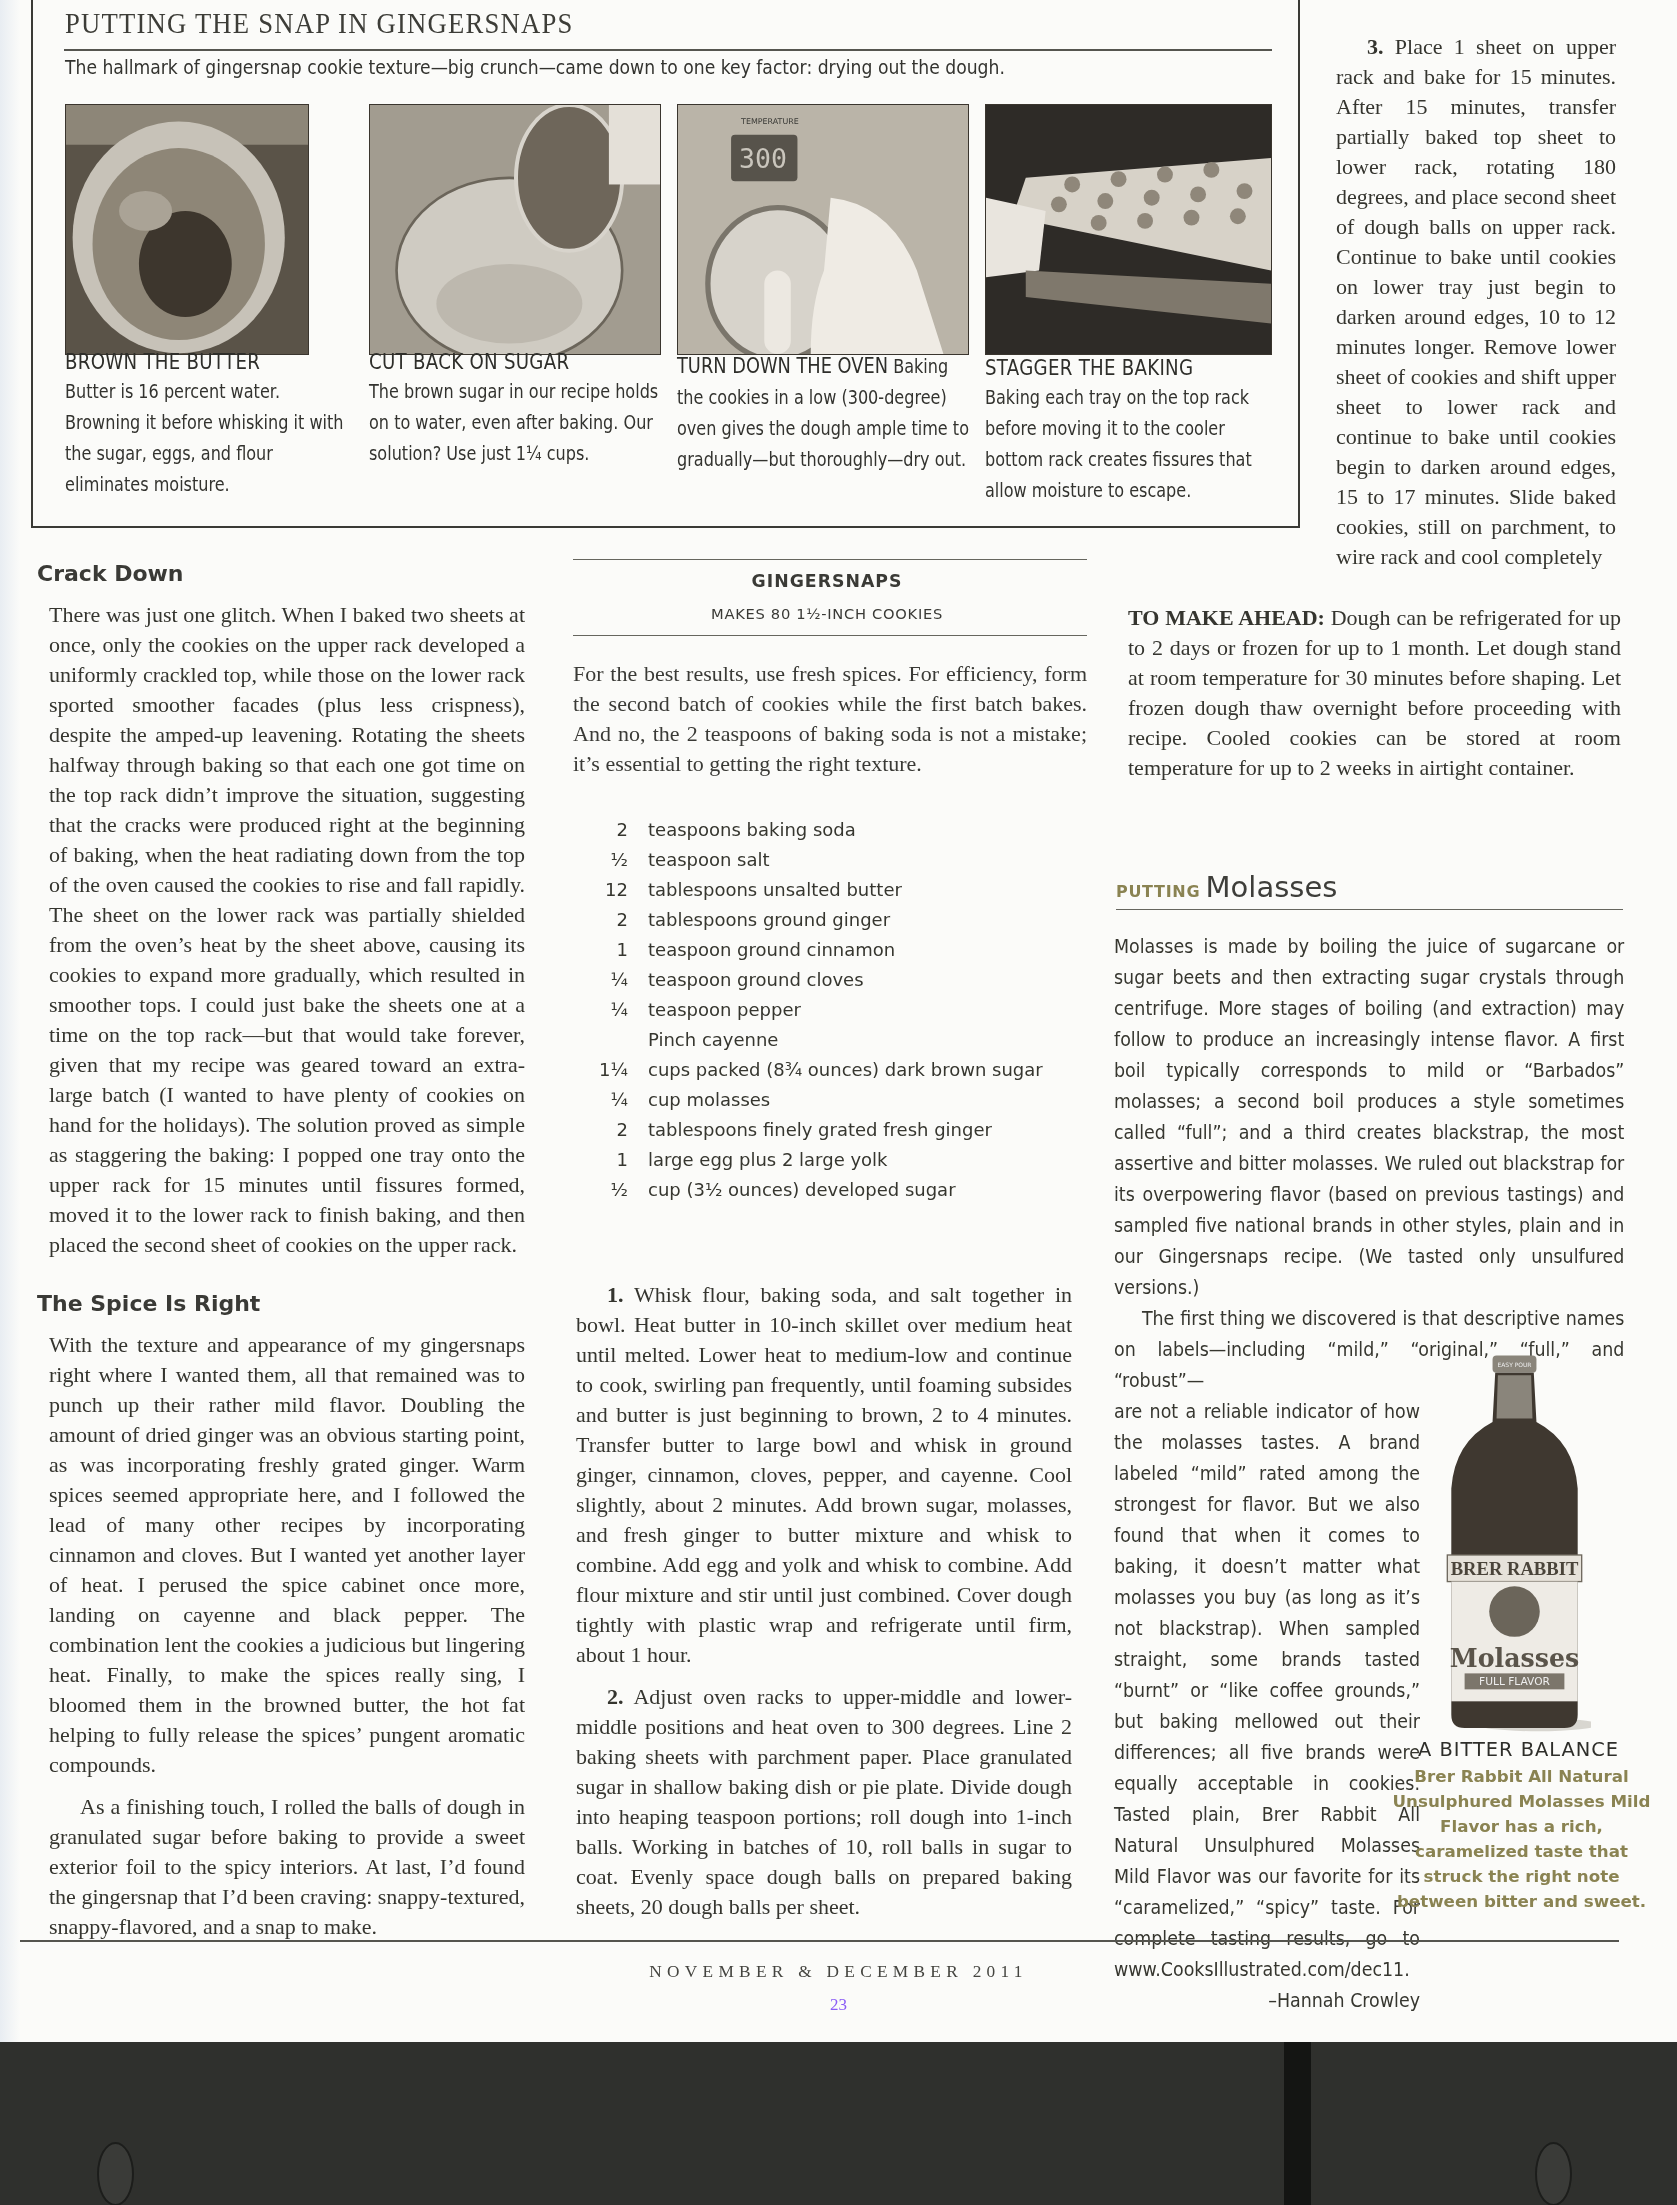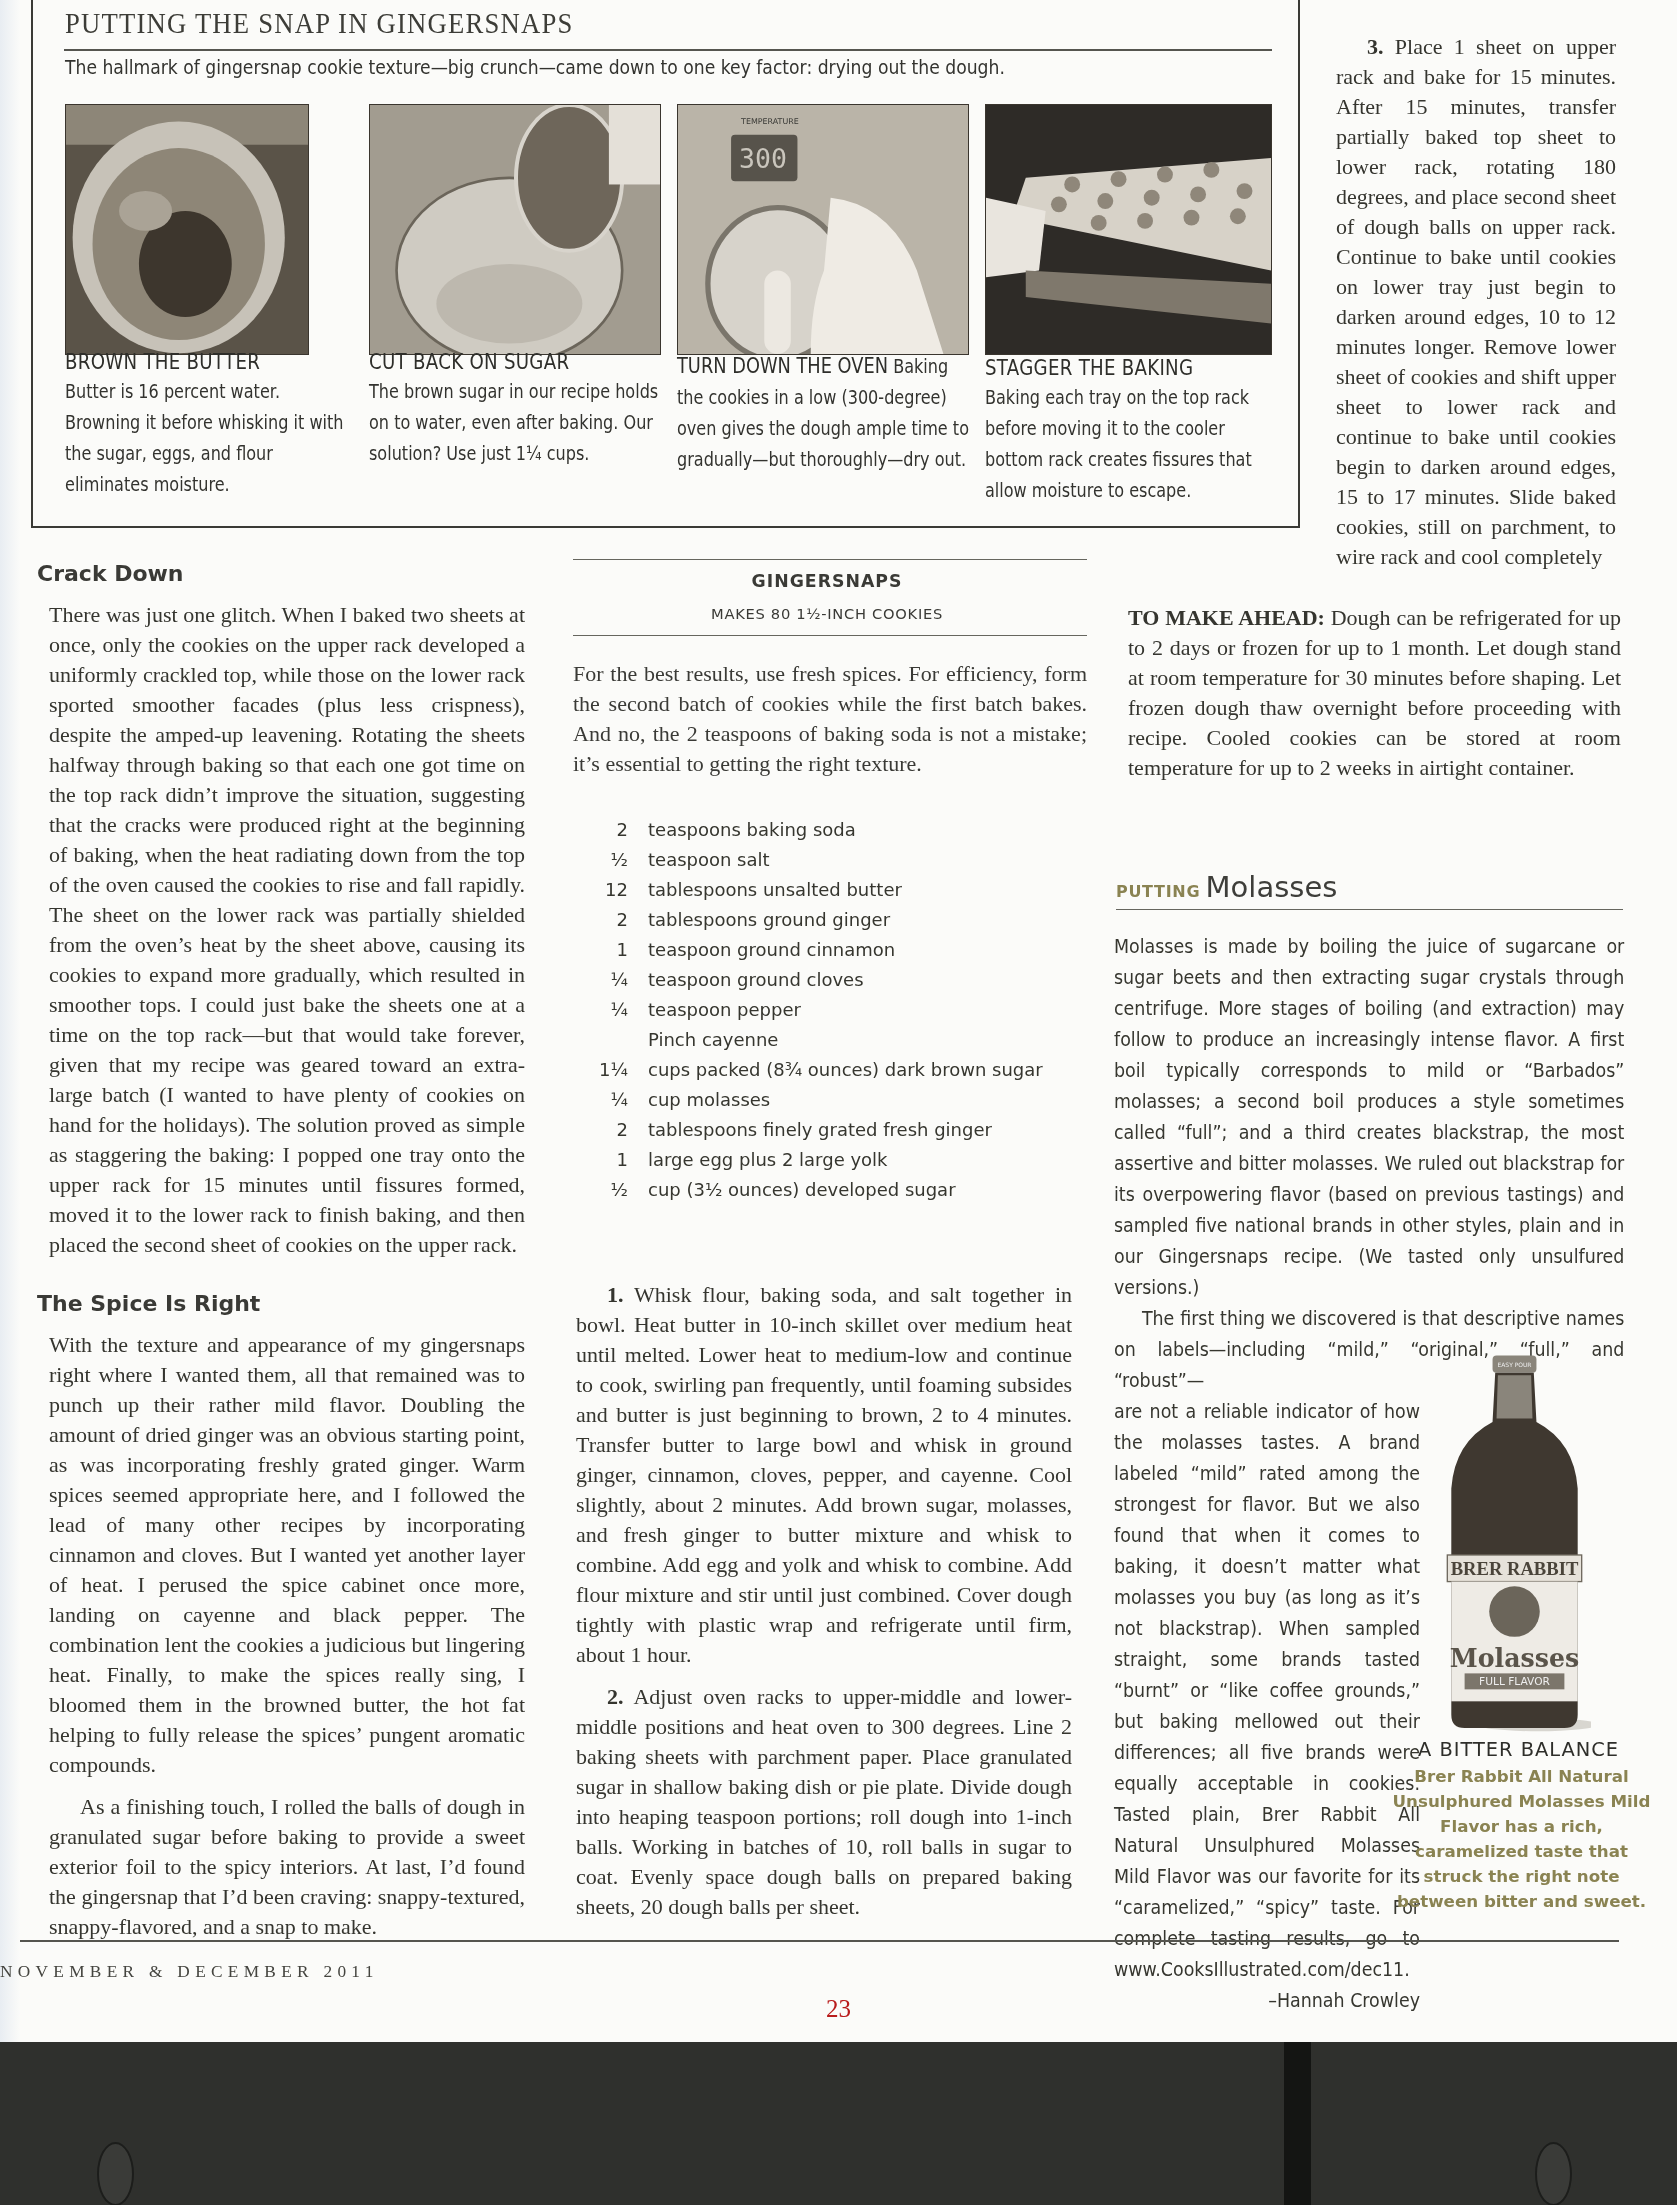--- a/index.html
+++ b/index.html
@@ -54,22 +54,22 @@
   #tasting-body .narrow { width:307px; }
   #tasting-body .sig { text-align:right; width:307px; }
   .tb-cond { transform:scaleX(0.9); transform-origin:left top; width:567px; }
 
   #bottle { left:1438px; top:1355px; width:153px; height:380px; }
   #caption-head { left:1395px; top:1738px; width:247px; text-align:center; font-family:"DejaVu Sans", sans-serif; font-size:19.4px; letter-spacing:1px; color:#2e2e2a; }
   #caption-body { left:1388px; top:1764px; width:267px; text-align:center; font-family:"DejaVu Sans", sans-serif; font-weight:bold; font-size:16.7px; line-height:25px; color:#8a8352; }
 
   
   #footer-rule { left:20px; top:1940px; width:1599px; height:2px; background:#55554f; }
-  #footer-issue { left:0; top:1962px; width:1677px; text-align:left; font-size:17.3px; letter-spacing:5.3px; color:#44443f; }
-  #footer-page { left:0; top:1995px; width:1677px; text-align:center; font-size:25px; color:#b91c1c; }
+  #footer-issue { left:0; top:1962px; width:1677px; text-align:center; font-size:17.3px; letter-spacing:5.3px; color:#44443f; }
+  #footer-page { left:0; top:1995px; width:1677px; text-align:center; font-size:17px; color:#8b5cf6; }
 
   
   #scanner-bed { left:0; top:2042px; width:1677px; height:163px; background:#2f302d; }
   #scanner-divider { left:1284px; top:2042px; width:27px; height:163px; background:#141513; }
   .knob { position:absolute; top:2142px; width:37px; height:64px; border-radius:50%; border:2.7px solid #1c1d1b; background:#3a3b38; box-sizing:border-box; }
 </style>
 </head>
 <body>
 
 <div class="abs" id="scan-edge"></div>

